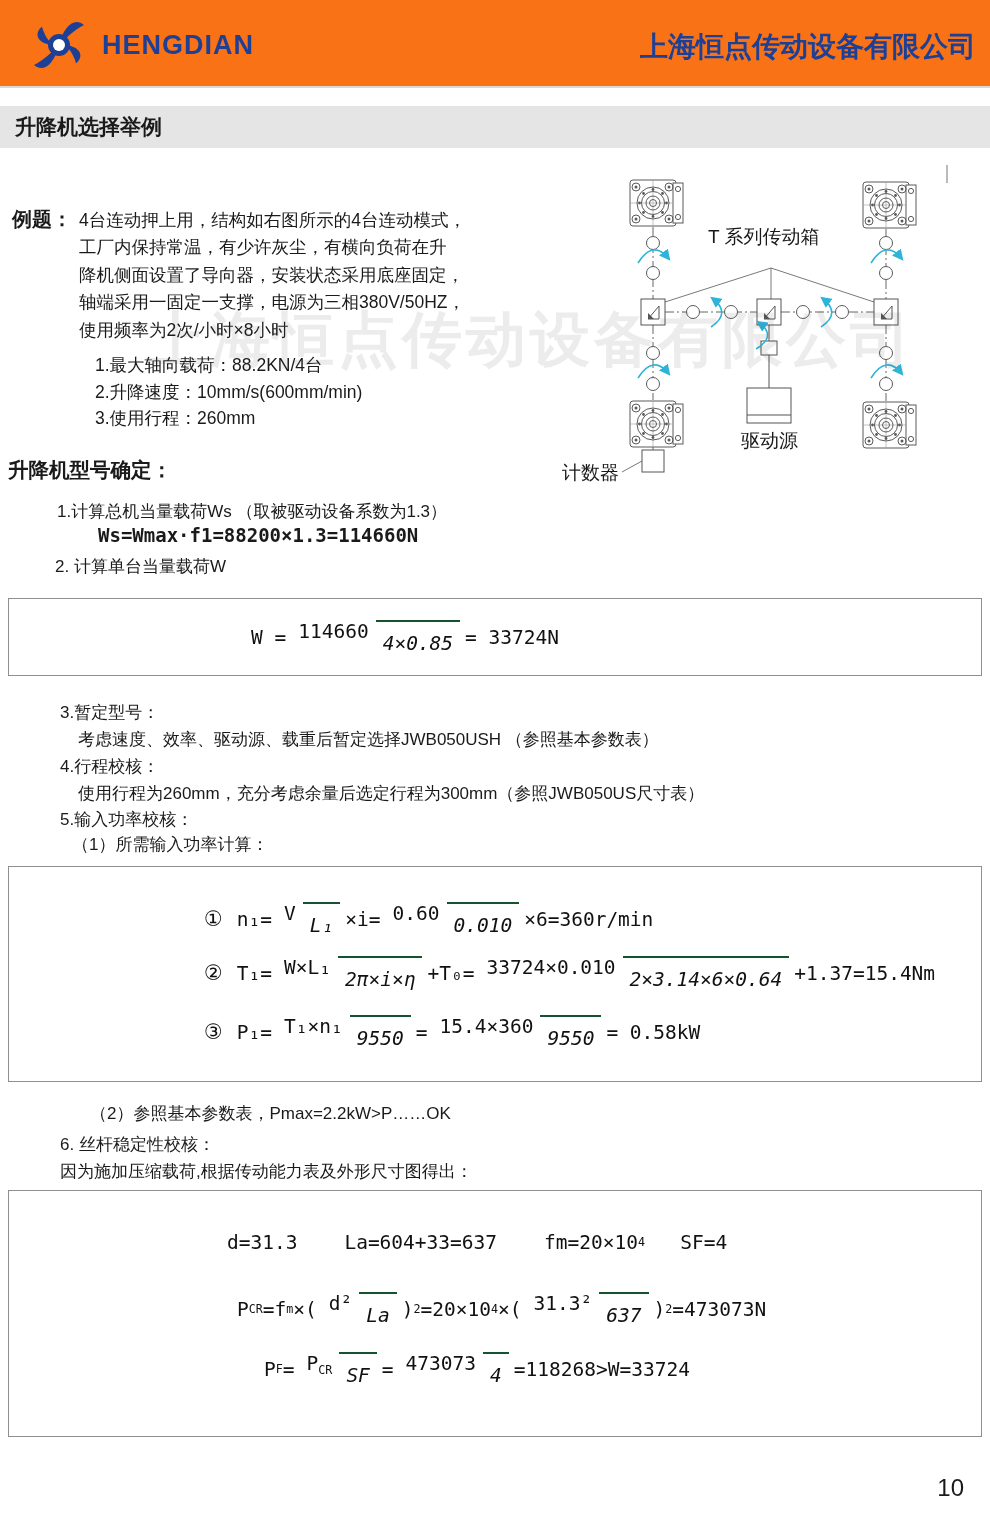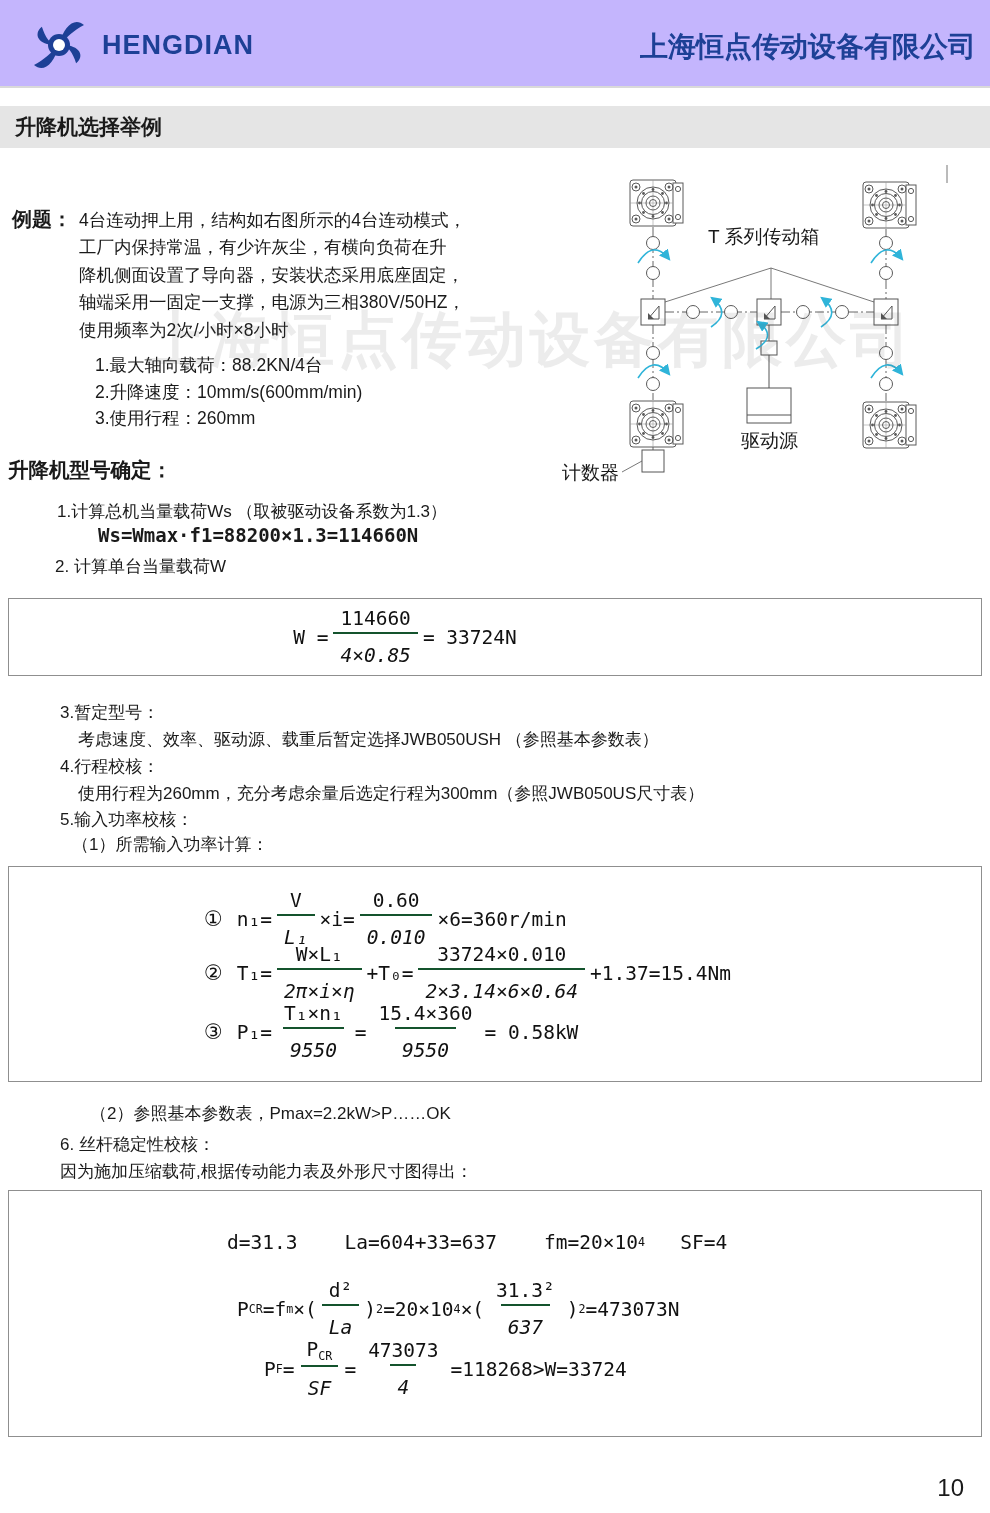--- a/index.html
+++ b/index.html
@@ -4,21 +4,21 @@
 <style>
   * { margin:0; padding:0; box-sizing:border-box; }
   html,body { background:#fff; }
   .page {
     position:relative; width:990px; height:1513px; margin:0 auto;
     background:#fff; overflow:hidden; color:#1a1a1a;
     font-family:"Liberation Sans", sans-serif;
   }
   
   .header { position:absolute; top:0; left:0; width:100%; height:88px;
-            border-bottom:2px solid #d9d9d9; background:#c4b5fd; }
+            border-bottom:2px solid #d9d9d9; background:#f97316; }
   .logo-mark { position:absolute; left:28px; top:14px; }
   .logo-text { position:absolute; left:102px; top:30px; font-size:27px; font-weight:600;
                color:#1d4096; letter-spacing:1px; }
   .company { position:absolute; right:14px; top:28px; font-size:28px; font-weight:bold;
              color:#1d4096; }
   
   .section-bar { position:absolute; top:106px; left:0; width:100%; height:42px;
                  background:#e5e5e5; }
   .section-bar .t { font-size:21px; font-weight:bold; line-height:42px; padding-left:15px; }
   
@@ -36,21 +36,21 @@
   .mono { font-family:"DejaVu Sans Mono","DejaVu Sans",monospace; }
   .ws-formula { position:absolute; left:98px; top:524px; font-size:19px; font-weight:bold;text-align:center; }
   
   .fbox { position:absolute; left:8px; width:974px; border:1px solid #8f8f8f; background:#fff; }
   .box1 { top:598px; height:78px; display:flex; align-items:center; justify-content:center; }
   .box1 .inner { display:flex; align-items:center; transform:translateX(-90px); }
   .box2 { top:866px; height:216px; }
   .box3 { top:1190px; height:247px; }
   .frow { position:absolute; display:flex; align-items:center; font-size:19.5px;
           font-family:"DejaVu Sans Mono","DejaVu Sans",monospace; color:#111; }
-  .frac { display:inline-flex; flex-direction:column; align-items:center; margin:0 5px;
+  .frac { display:inline-flex; flex-direction:row; align-items:flex-start; margin:0 5px;
           text-align:center; }
   .frac .fn { padding:0 7px 2px; }
   .frac .fd { border-top:2px solid #14532d; padding:10px 7px 0;font-style:italic; }
   .circ { font-family:"DejaVu Sans",sans-serif; font-size:21px; margin-right:14px; }
   .sub { font-size:0.6em; vertical-align:-0.3em; }
   .sup { font-size:0.6em; vertical-align:0.75em; }
   .pre { white-space:pre; }
   .formula-text { font-size:19.5px; font-family:"DejaVu Sans Mono","DejaVu Sans",monospace;
                   color:#111; }
   

